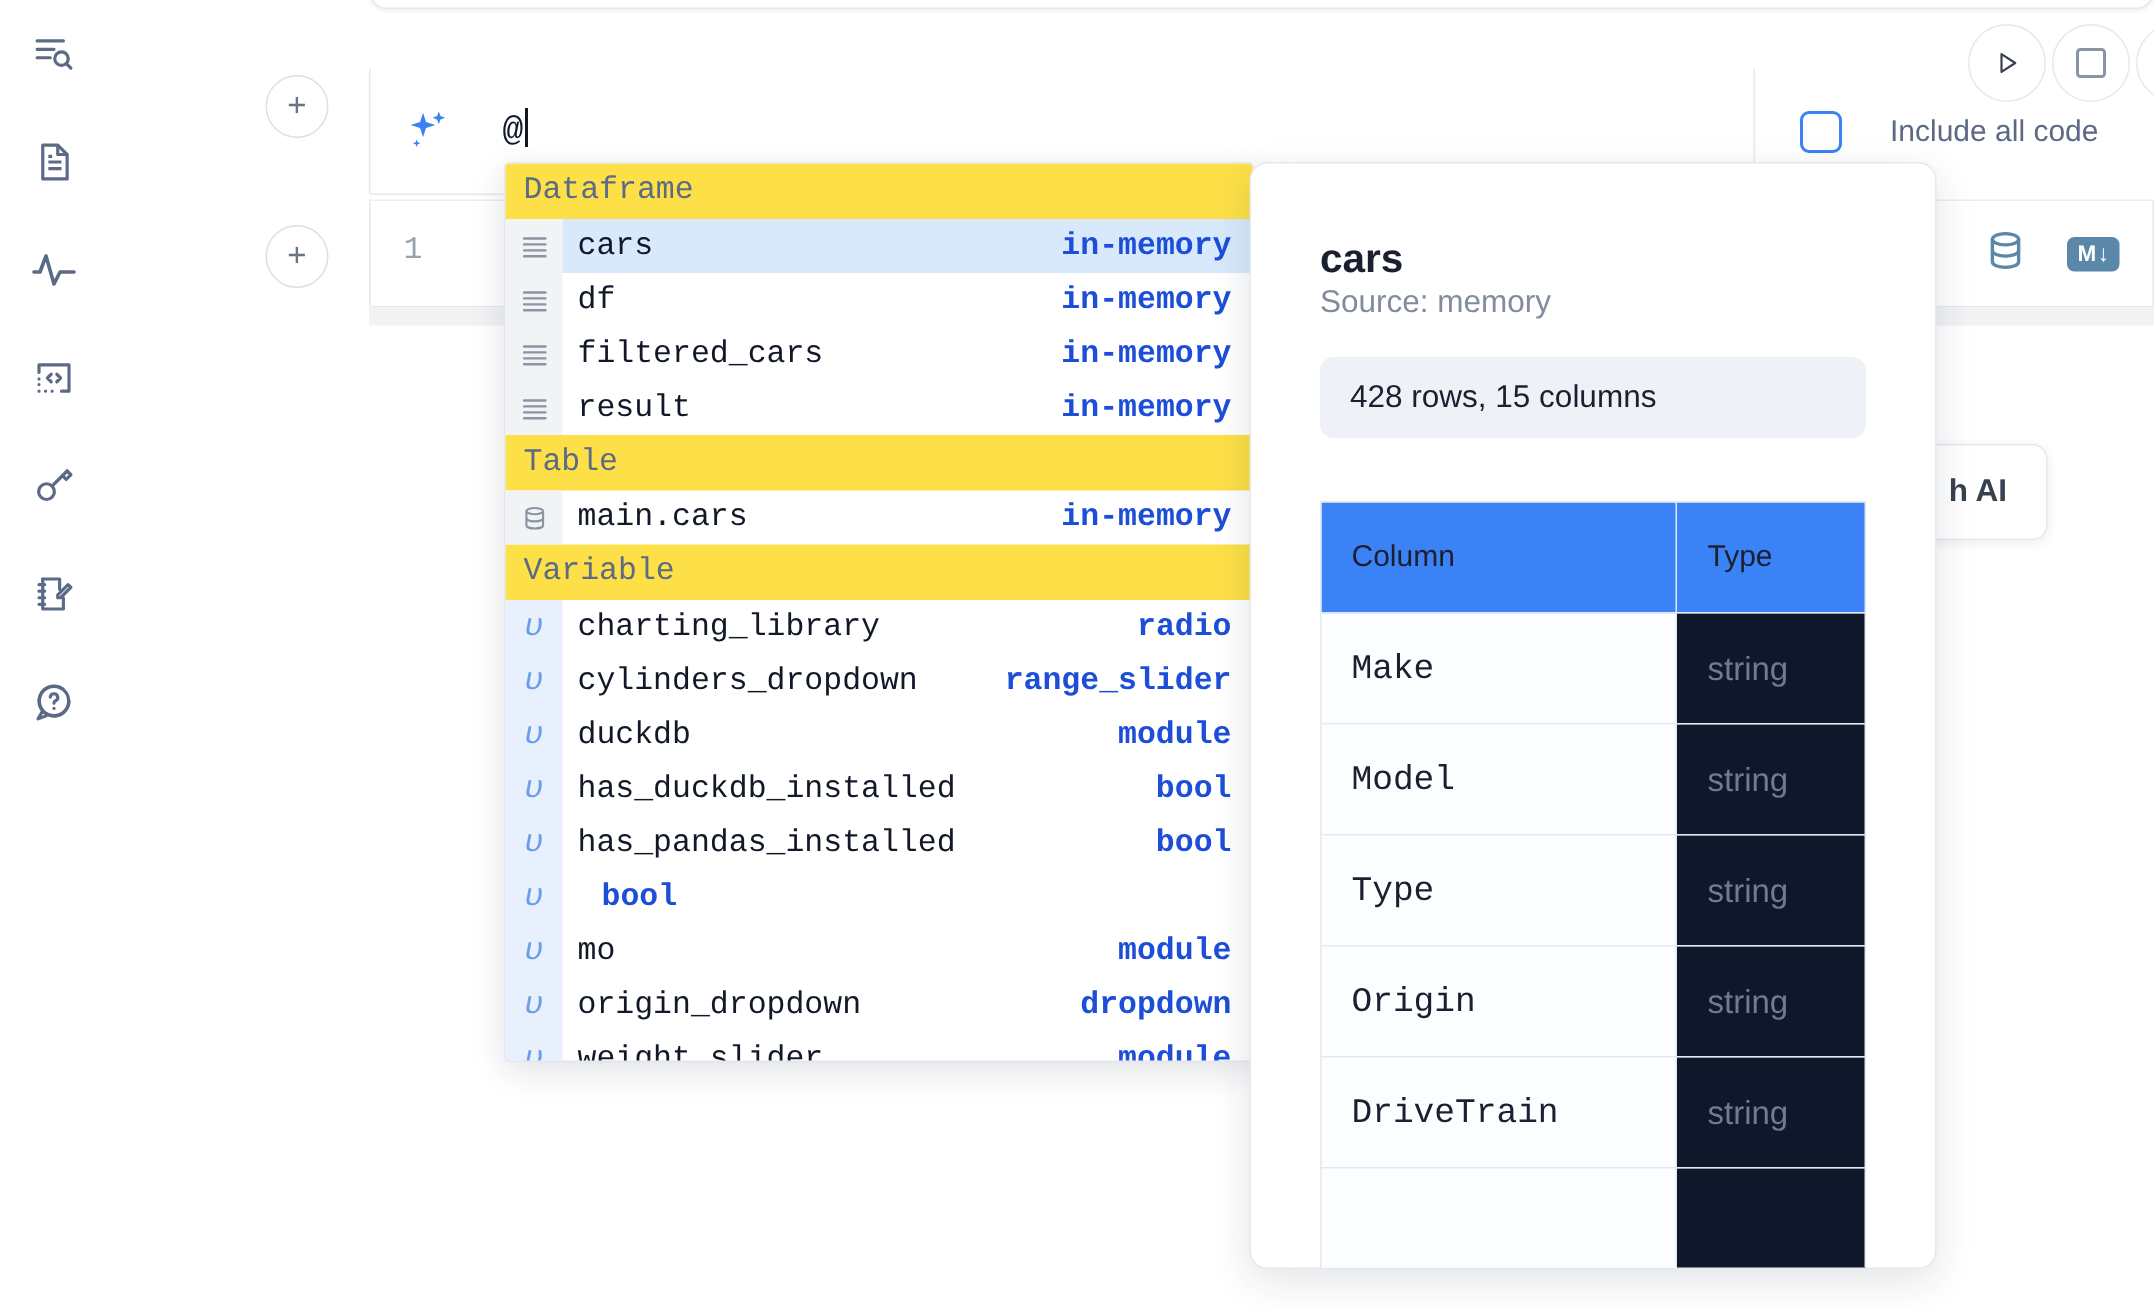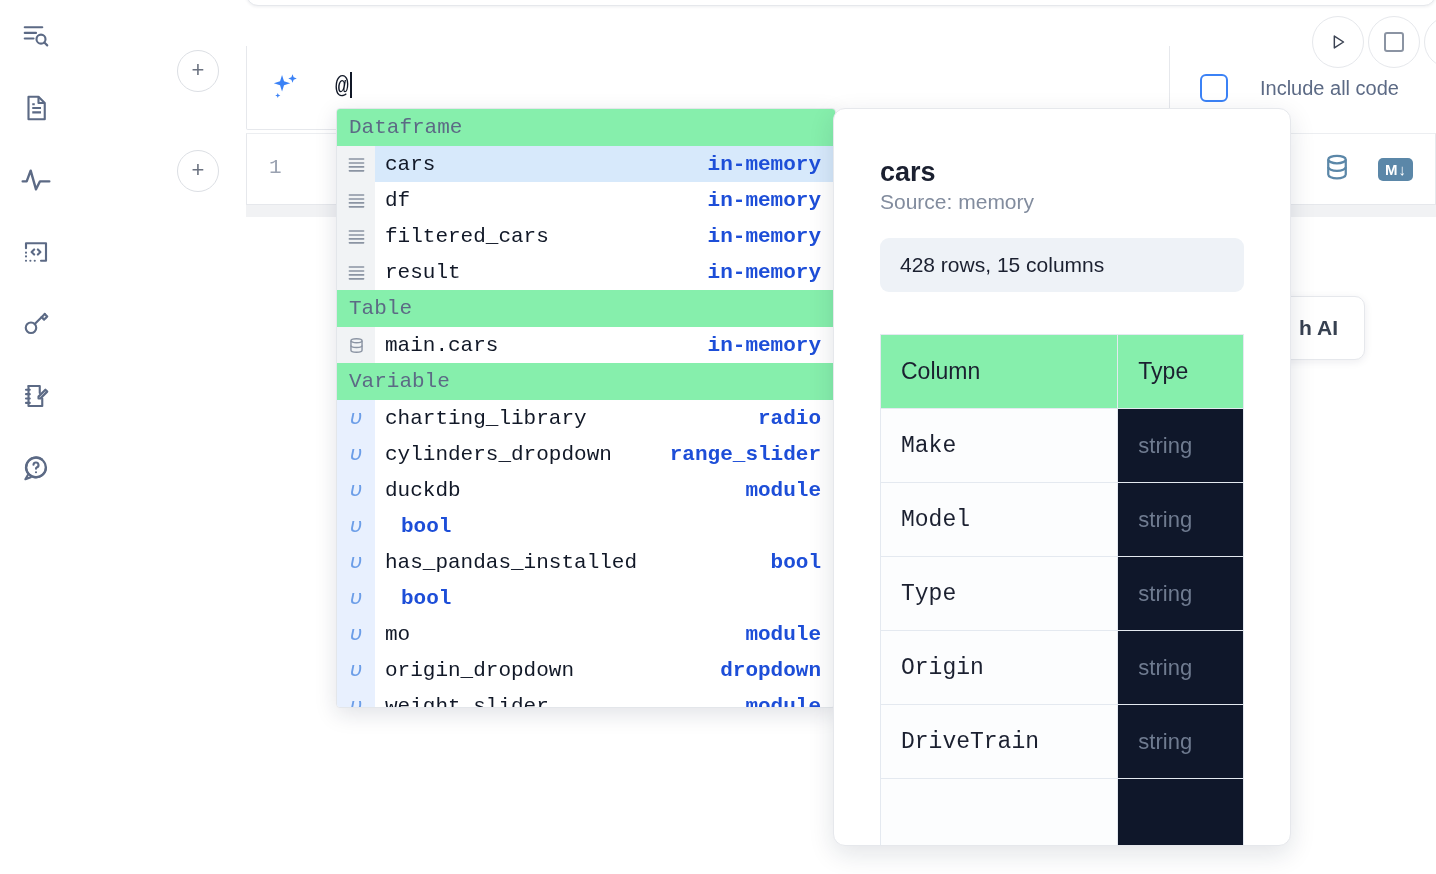--- a/index.html
+++ b/index.html
@@ -103,21 +103,21 @@
 
   
   .ac {
     position:absolute; left:336px; top:108px; width:500px; height:600px;
     background:#fff; border:1px solid #e3e6ea; border-radius:4px;
     box-shadow:0 6px 22px rgba(20,30,60,.13);
     overflow:hidden; z-index:30;
   }
   .ac-group {
     height:37px; line-height:37px; padding-left:12px;
-    background:#86efac; color:#5c6a85;
+    background:#fde047; color:#5c6a85;
     font-family:"Liberation Mono", monospace; font-size:21px;
   }
   .ac-row {
     display:flex; align-items:center; height:36px; cursor:pointer;
     font-family:"Liberation Mono", monospace; font-size:21px;
   }
   .ac-row.sel .ac-name-wrap { background:#d7e9fb; }
   .ac-ico {
     width:38px; min-width:38px; height:36px;
     display:flex; align-items:center; justify-content:center;
@@ -143,21 +143,21 @@
   .prev-title { font-size:27px; font-weight:700; color:#1b2030; }
   .prev-src { margin-top:2px; font-size:21px; color:#828c9e; }
   .prev-pill {
     margin-top:24px; background:#eef2f7; border-radius:9px;
     padding:15px 20px; font-size:21px; color:#1b2030;
   }
   .prev-table { margin-top:42px; width:100%; border-collapse:collapse; }
   .prev-table th, .prev-table td {
     border:1px solid #e4e9f0; padding:0 20px; height:74px; text-align:left; vertical-align:middle;
   }
-  .prev-table th { background:#86efac; font-weight:400; font-size:23px; color:#1b2030; }
+  .prev-table th { background:#3b82f6; font-weight:400; font-size:20px; color:#1b2030; }
   .prev-table td.col {
     font-family:"Liberation Mono", monospace; font-size:23px; color:#1b2030; background:#fcfdfe;
   }
   .prev-table td.typ { font-size:22px; color:#6f7b90; background:#0f172a; }
 </style>
 </head>
 <body>
 
 <div id="root">
 
@@ -365,20 +365,21 @@
         <div class="ac-row">
           <span class="ac-ico var">υ</span>
           <span class="ac-name-wrap">
             <span class="ac-name">duckdb</span>
             <span class="ac-kind">module</span>
           </span>
         </div>
         <div class="ac-row">
           <span class="ac-ico var">υ</span>
           <span class="ac-name-wrap">
+            <span class="ac-name">has_duckdb_installed</span>
             <span class="ac-kind">bool</span>
           </span>
         </div>
         <div class="ac-row">
           <span class="ac-ico var">υ</span>
           <span class="ac-name-wrap">
             <span class="ac-name">has_pandas_installed</span>
             <span class="ac-kind">bool</span>
           </span>
         </div>

